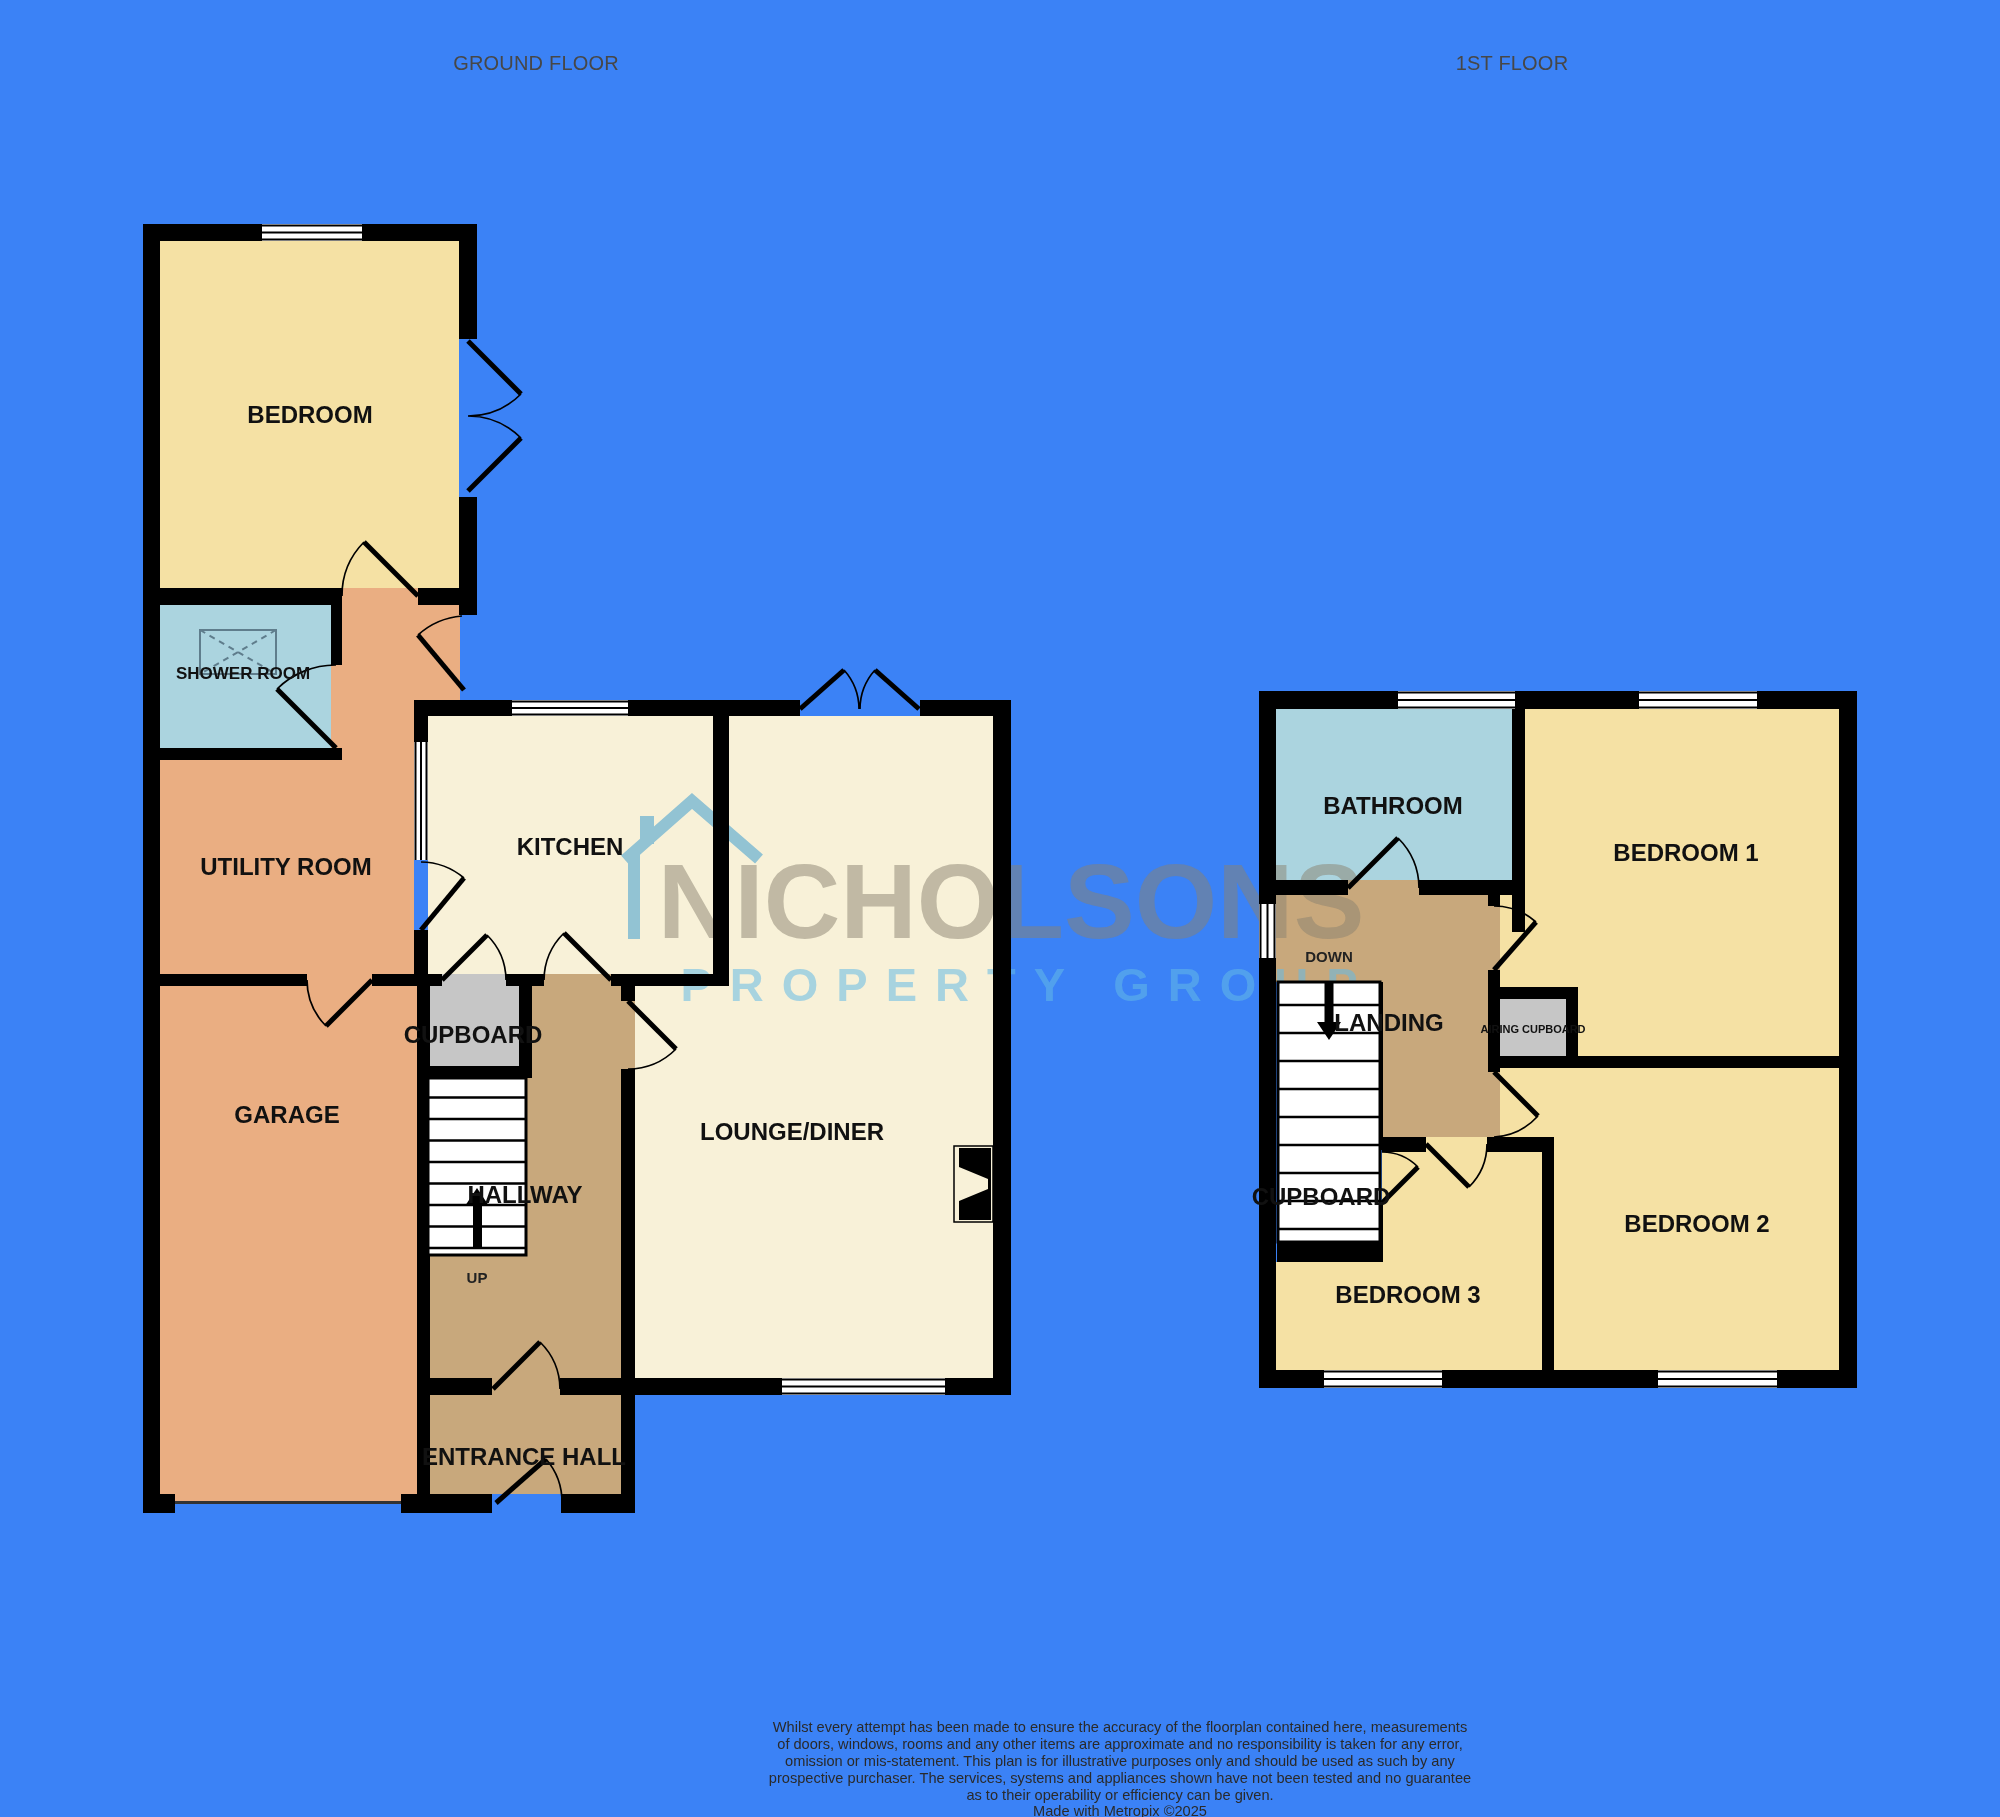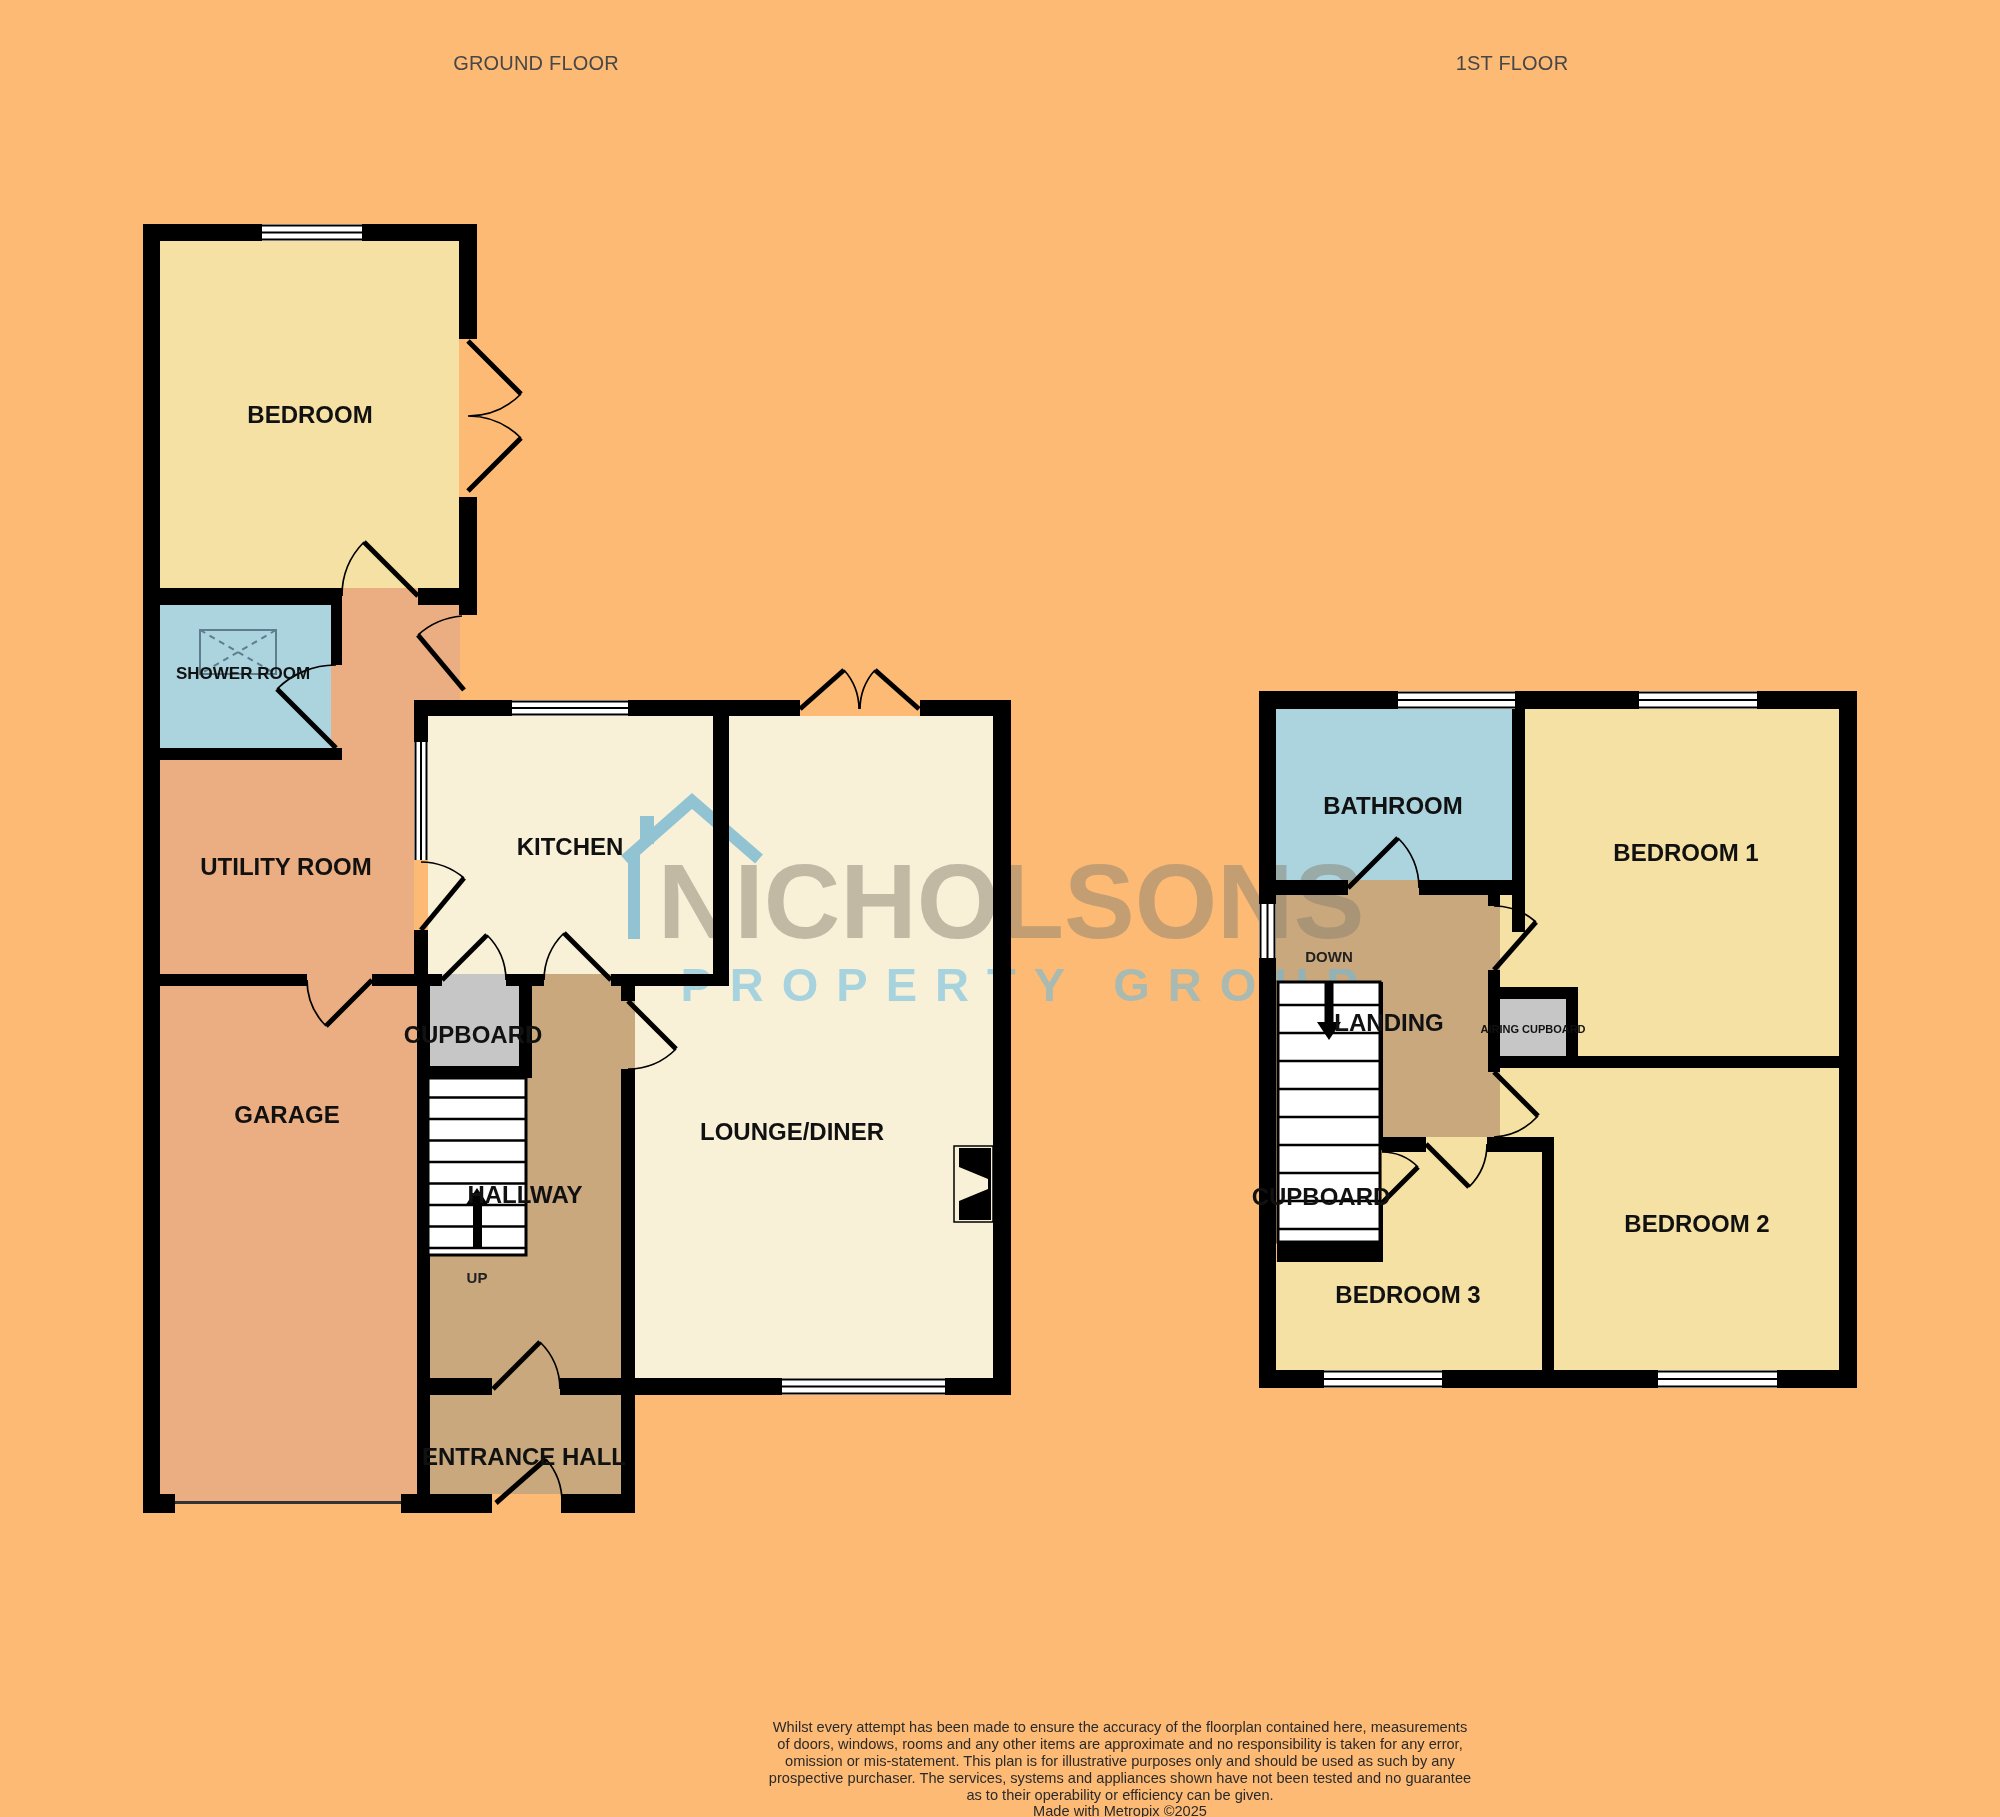--- a/index.html
+++ b/index.html
@@ -1,16 +1,16 @@
 <!DOCTYPE html>
 <html><head>
 <meta charset="utf-8">
 <style>
   html,body{margin:0;padding:0;background:#ffffff;}
-  .page{width:2000px;height:1817px;position:relative;overflow:hidden;background:#fdba74;}
+  .page{width:2000px;height:1817px;position:relative;overflow:hidden;background:#3b82f6;}
   svg{position:absolute;top:0;left:0;}
   text{font-family:"Liberation Sans", sans-serif;}
   .rl{font-weight:bold;font-size:24px;fill:#111111;}
   .sl{font-weight:bold;font-size:17px;fill:#111111;}
   .tl{font-size:20px;fill:#474747;letter-spacing:0.2px;}
   .ud{font-weight:bold;font-size:15px;fill:#222222;}
   .dis{font-size:14.6px;fill:#2a2a2a;}
 </style>
 </head>
 <body>

